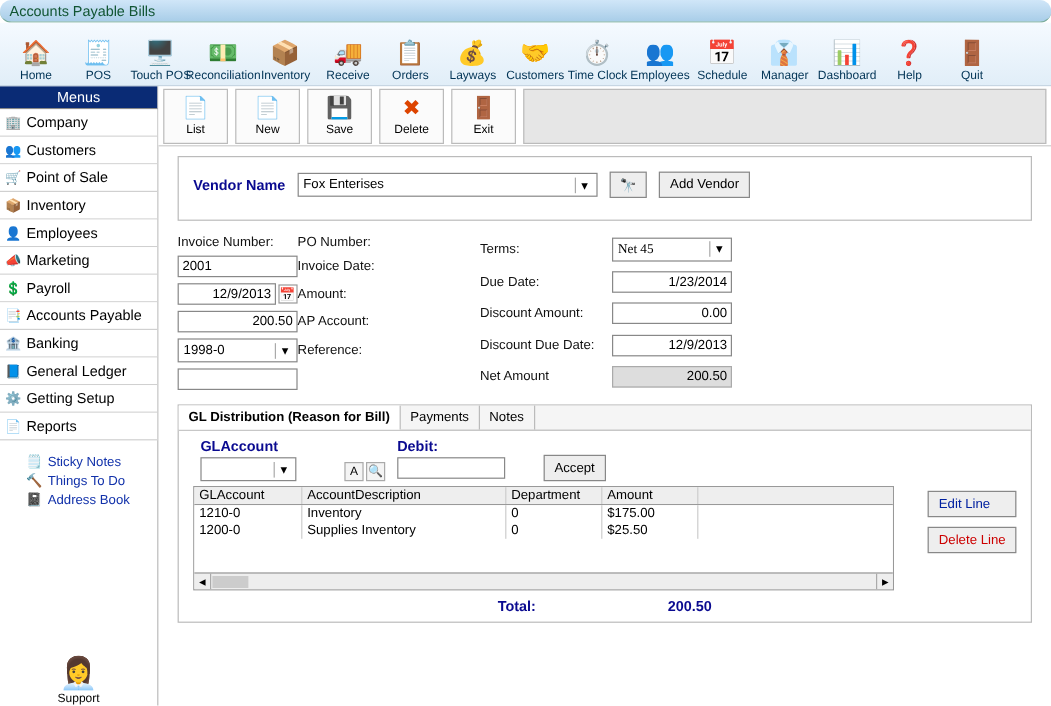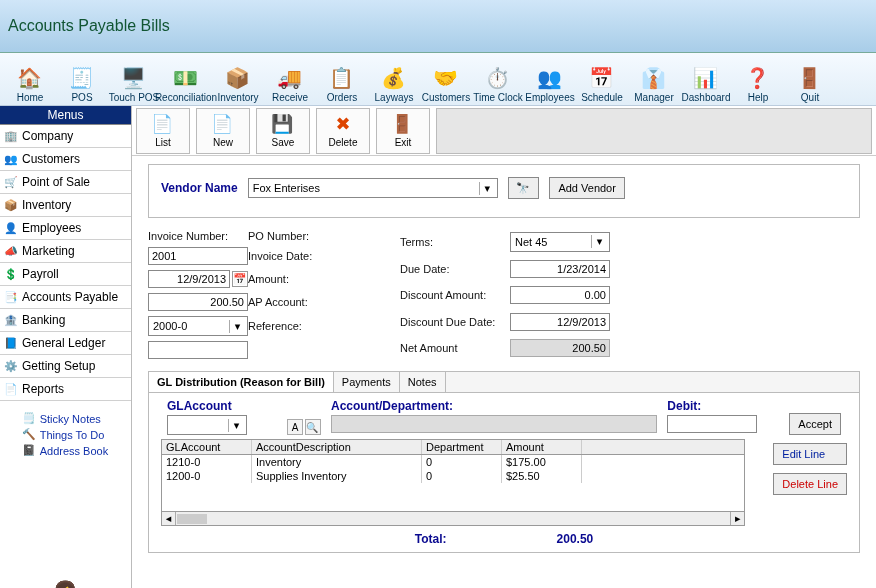--- a/index.html
+++ b/index.html
@@ -1,17 +1,17 @@
 <!DOCTYPE html>
 <html><head>
 <meta charset="utf-8">
 <style>
 * { box-sizing: border-box; margin: 0; padding: 0; }
 body { font-family: Tahoma, Arial, sans-serif; font-size: 11px; background: #fff; width: 876px; height: 588px; overflow: hidden; }
-.title-bar { background: linear-gradient(#d0e6f8, #a8cde8); padding: 17px 8px; font-size: 16px; color: #153; border-bottom: 1px solid #7a9; }
+.title-bar { background: linear-gradient(#d0e6f8, #a8cde8); padding: 2px 8px; font-size: 12px; color: #153; border-bottom: 1px solid #7a9; border-radius: 10px; }
 .main-toolbar { background: linear-gradient(#f5faff, #e1eef8); display: flex; gap: 0; padding: 2px 4px; border-bottom: 1px solid #bcd; }
 .tb-btn { display: flex; flex-direction: column; align-items: center; justify-content: flex-end; width: 52px; height: 48px; cursor: pointer; font-size: 10px; color: #035; }
 .tb-btn .ic { width: 28px; height: 28px; display: flex; align-items: center; justify-content: center; font-size: 20px; }
 .body-row { display: flex; height: calc(100% - 68px); }
 .side { width: 132px; display: flex; flex-direction: column; border-right: 1px solid #bbb; }
 .side-h { background: #0a2b75; color: #fff; text-align: center; padding: 2px; font-size: 12px; border-bottom: 1px solid #888; }
 .side-item { display: flex; align-items: center; gap: 4px; padding: 4px 4px; border-bottom: 1px solid #d0d0d0; font-size: 12px; cursor: pointer; background: #fff; }
 .side-item .mi { width: 14px; height: 14px; display: inline-flex; align-items: center; justify-content: center; font-size: 11px; }
 .side-sub { padding-left: 18px; display: flex; align-items: center; gap: 4px; font-size: 11px; color: #1131aa; cursor: pointer; margin: 3px 0; }
 .side-foot { margin-top: auto; display: flex; flex-direction: column; align-items: center; padding: 4px; }
@@ -251,30 +251,30 @@
           <input class="inp" value="2001" style="">
           <span class="tx">Invoice Date:</span>
           <div style="display:flex;align-items:center;">
             <input class="inp r" style="flex: 1 1 0%;" value="12/9/2013">
             <span class="cal">📅</span>
           </div>
           <span class="tx">Amount:</span>
           <input class="inp r" value="200.50" style="">
           <span class="tx">AP Account:</span>
           <div class="combo" style="width:100%;">
-            <span>2000-0</span>
+            <span>1998-0</span>
             <span class="arrow">▾</span>
           </div>
           <span class="tx">Reference:</span>
           <input class="inp" value="" style="">
         </div>
 
         <div class="col2">
           <span class="tx">Terms:</span>
-          <div class="combo" style="width:100%;">
+          <div class="combo" style="width:100%;font-family:Liberation Serif, serif;">
             <span>Net 45</span>
             <span class="arrow">▾</span>
           </div>
           <span class="tx">Due Date:</span>
           <input class="inp r" value="1/23/2014" style="">
           <span class="tx">Discount Amount:</span>
           <input class="inp r" value="0.00" style="">
           <span class="tx">Discount Due Date:</span>
           <input class="inp r" value="12/9/2013" style="">
           <span class="tx">Net Amount</span>
@@ -293,24 +293,20 @@
       <div class="dist-hdr">
         <div class="grp" style="width:110px;">
           <span class="lbl-b">GLAccount</span>
           <div class="combo" style="width:80px;">
               <span class="arrow">▾</span>
             </div>
         </div>
         <div style="display:flex;align-items:flex-end;gap:2px;">
           <span class="mini-icon">A</span>
           <span class="mini-icon">🔍</span>
-        </div>
-        <div class="grp" style="flex:1;">
-          <span class="lbl-b">Account/Department:</span>
-          <div class="ro" style="justify-content:flex-start;height:18px;"></div>
         </div>
         <div class="grp" style="width:90px;">
           <span class="lbl-b">Debit:</span>
           <input class="inp r" style="">
         </div>
         <div style="display:flex;align-items:flex-end;">
           <div class="accept-btn">Accept</div>
         </div>
       </div>
 

